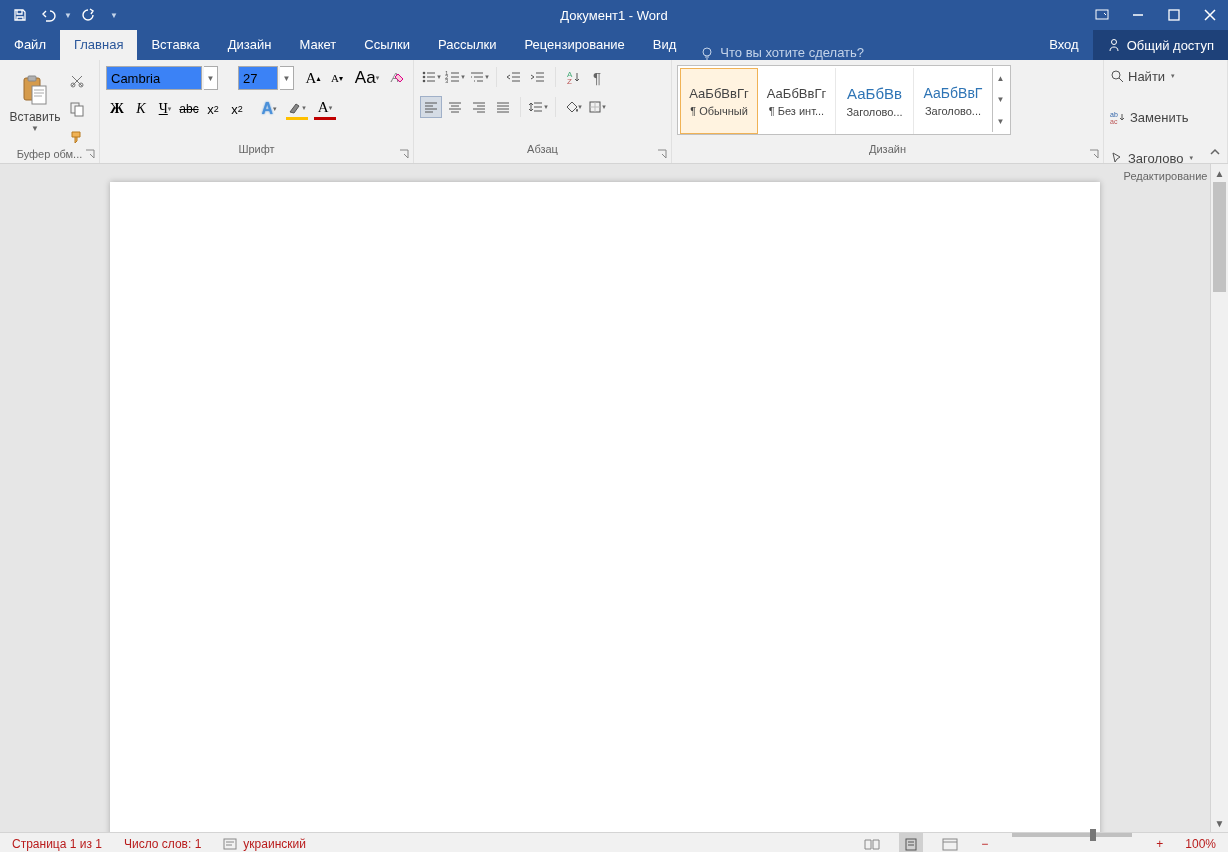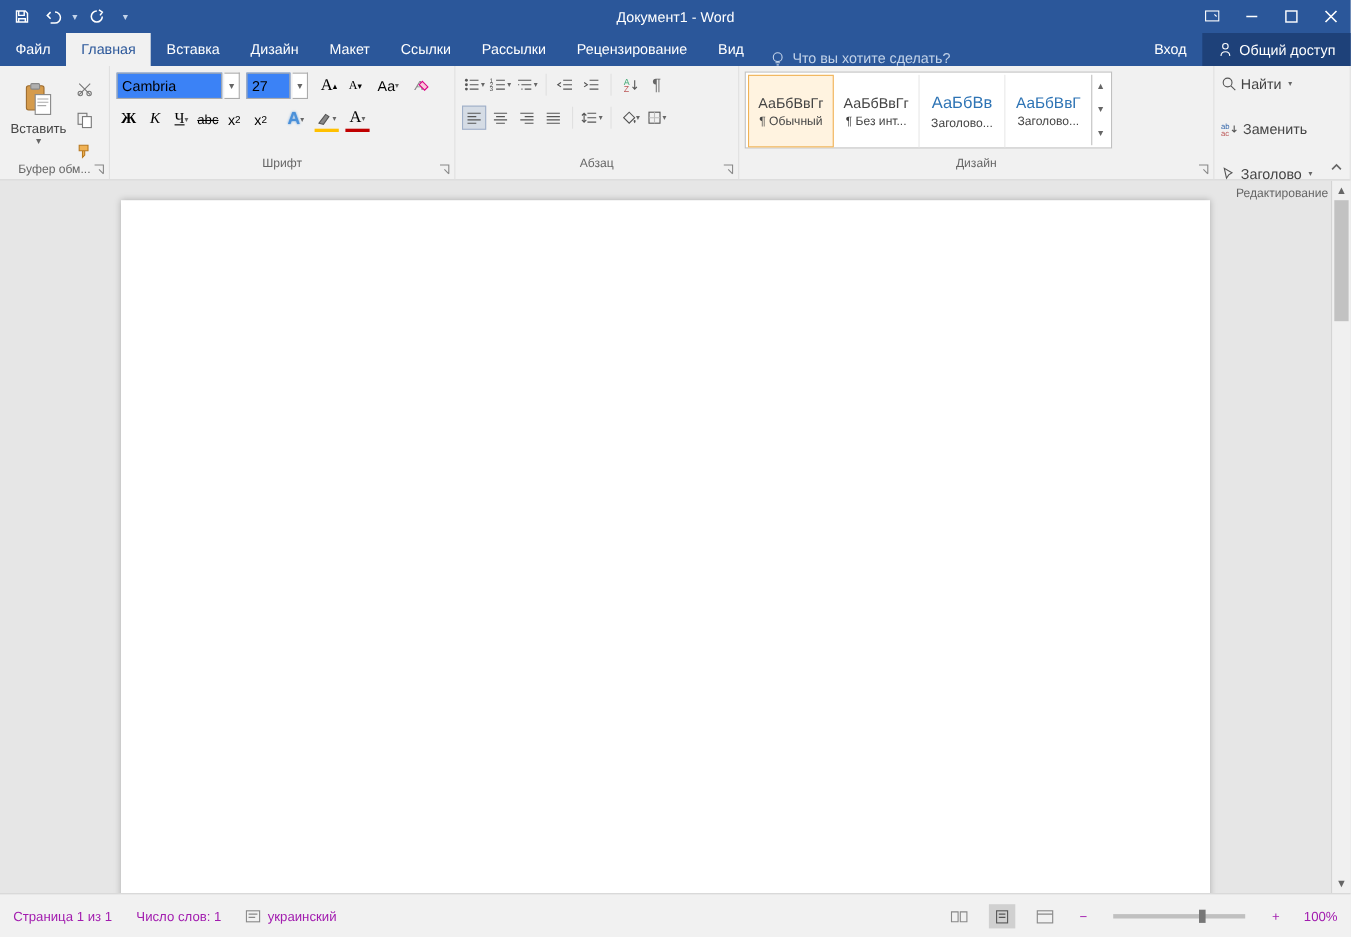--- a/index.html
+++ b/index.html
@@ -41,21 +41,21 @@
 .gallery-more div { flex:1; display:flex; align-items:center; justify-content:center; cursor:pointer; font-size:8px; color:#666;}
 .edit-group .row2 { display:flex; align-items:center; gap:4px; height:24px; cursor:pointer; padding:0 4px; font-size:13px; color:#444;}
 .collapse-btn { position:absolute; right:4px; bottom:2px; width:18px; height:18px; cursor:pointer; display:flex; align-items:center; justify-content:center; color:#666;}
 .workspace { flex: 1; background: #e6e6e6; display: flex; overflow:hidden; }
 .doc-area { flex:1; display:flex; justify-content:center; overflow:hidden; padding-top:18px;}
 .page { width: 990px; background: white; box-shadow: 0 0 6px rgba(0,0,0,0.25); height: 1200px; }
 .vscroll { width: 18px; background: #f0f0f0; display:flex; flex-direction:column; border-left:1px solid #d4d4d4;}
 .vscroll .arrow { height:18px; display:flex; align-items:center; justify-content:center; cursor:pointer; color:#666; font-size:10px;}
 .vscroll .track { flex:1; position:relative;}
 .vscroll .thumb { position:absolute; top:0; left:2px; right:2px; height:110px; background:#c2c2c2; border-radius:0;}
-.statusbar { height: 40px; background: #f1f1f1; border-top:1px solid #d4d4d4; display:flex; align-items:center; font-size:12px; color:#a21caf; padding: 0 8px; gap: 14px;}
+.statusbar { height: 20px; background: #f1f1f1; border-top:1px solid #d4d4d4; display:flex; align-items:flex-start; font-size:12px; color:#b91c1c; padding: 0 8px; gap: 14px;}
 .statusbar .spacer { flex:1;}
 .sb-btn { cursor:pointer; padding:0 4px; height:22px; display:flex; align-items:center;}
 .zoom-slider { width: 120px; height:4px; background:#c0c0c0; position:relative; margin:0 6px;}
 .zoom-thumb { position:absolute; left:78px; top:-4px; width:6px; height:12px; background:#777;}
 svg { display:block; }
 .underline-yellow { border-bottom: 3px solid #ffc000; }
 .underline-color { border-bottom: 3px solid #c00000; }
 .active-para { background:#d5dce5; border:1px solid #a0b0c8;}
 </style>
 </head>
@@ -176,32 +176,32 @@
           </svg>
         </div>
     </div>
   </div>
 
   <div class="group" style="width:314px">
     <div class="group-body" style="flex-direction:column; gap:8px; padding-top:6px;">
       <div class="row">
         <input class="fontname" value="Cambria" style="">
         <div class="drop">▼</div>
-        <input class="fontsize" style="margin-left: 4px;" value="27">
+        <input class="fontsize" style="margin-left: 18px;" value="27">
         <div class="drop">▼</div>
         <div class="smallbtn" style="margin-left:6px">
             <span style="font-size:15px;font-family:Georgia">A</span>
             <span style="font-size:8px">▴</span>
           </div>
         <div class="smallbtn">
             <span style="font-size:11px;font-family:Georgia">A</span>
             <span style="font-size:8px">▾</span>
           </div>
         <div class="smallbtn" style="margin-left:6px">
-            <span style="font-size:13px">Aa</span>
+            <span style="font-size:17px">Aa</span>
             <span style="font-size:7px;color:#666">▾</span>
           </div>
         <div class="smallbtn" style="margin-left:6px">
             <svg width="16" height="16">
               <text x="2" y="12" font-size="12" font-style="italic" fill="#888">A</text>
               <path d="M9 4l5 5-3 3-5-5z" fill="#f8c8d8" stroke="#d08"></path>
             </svg>
           </div>
       </div>
       <div class="row">

